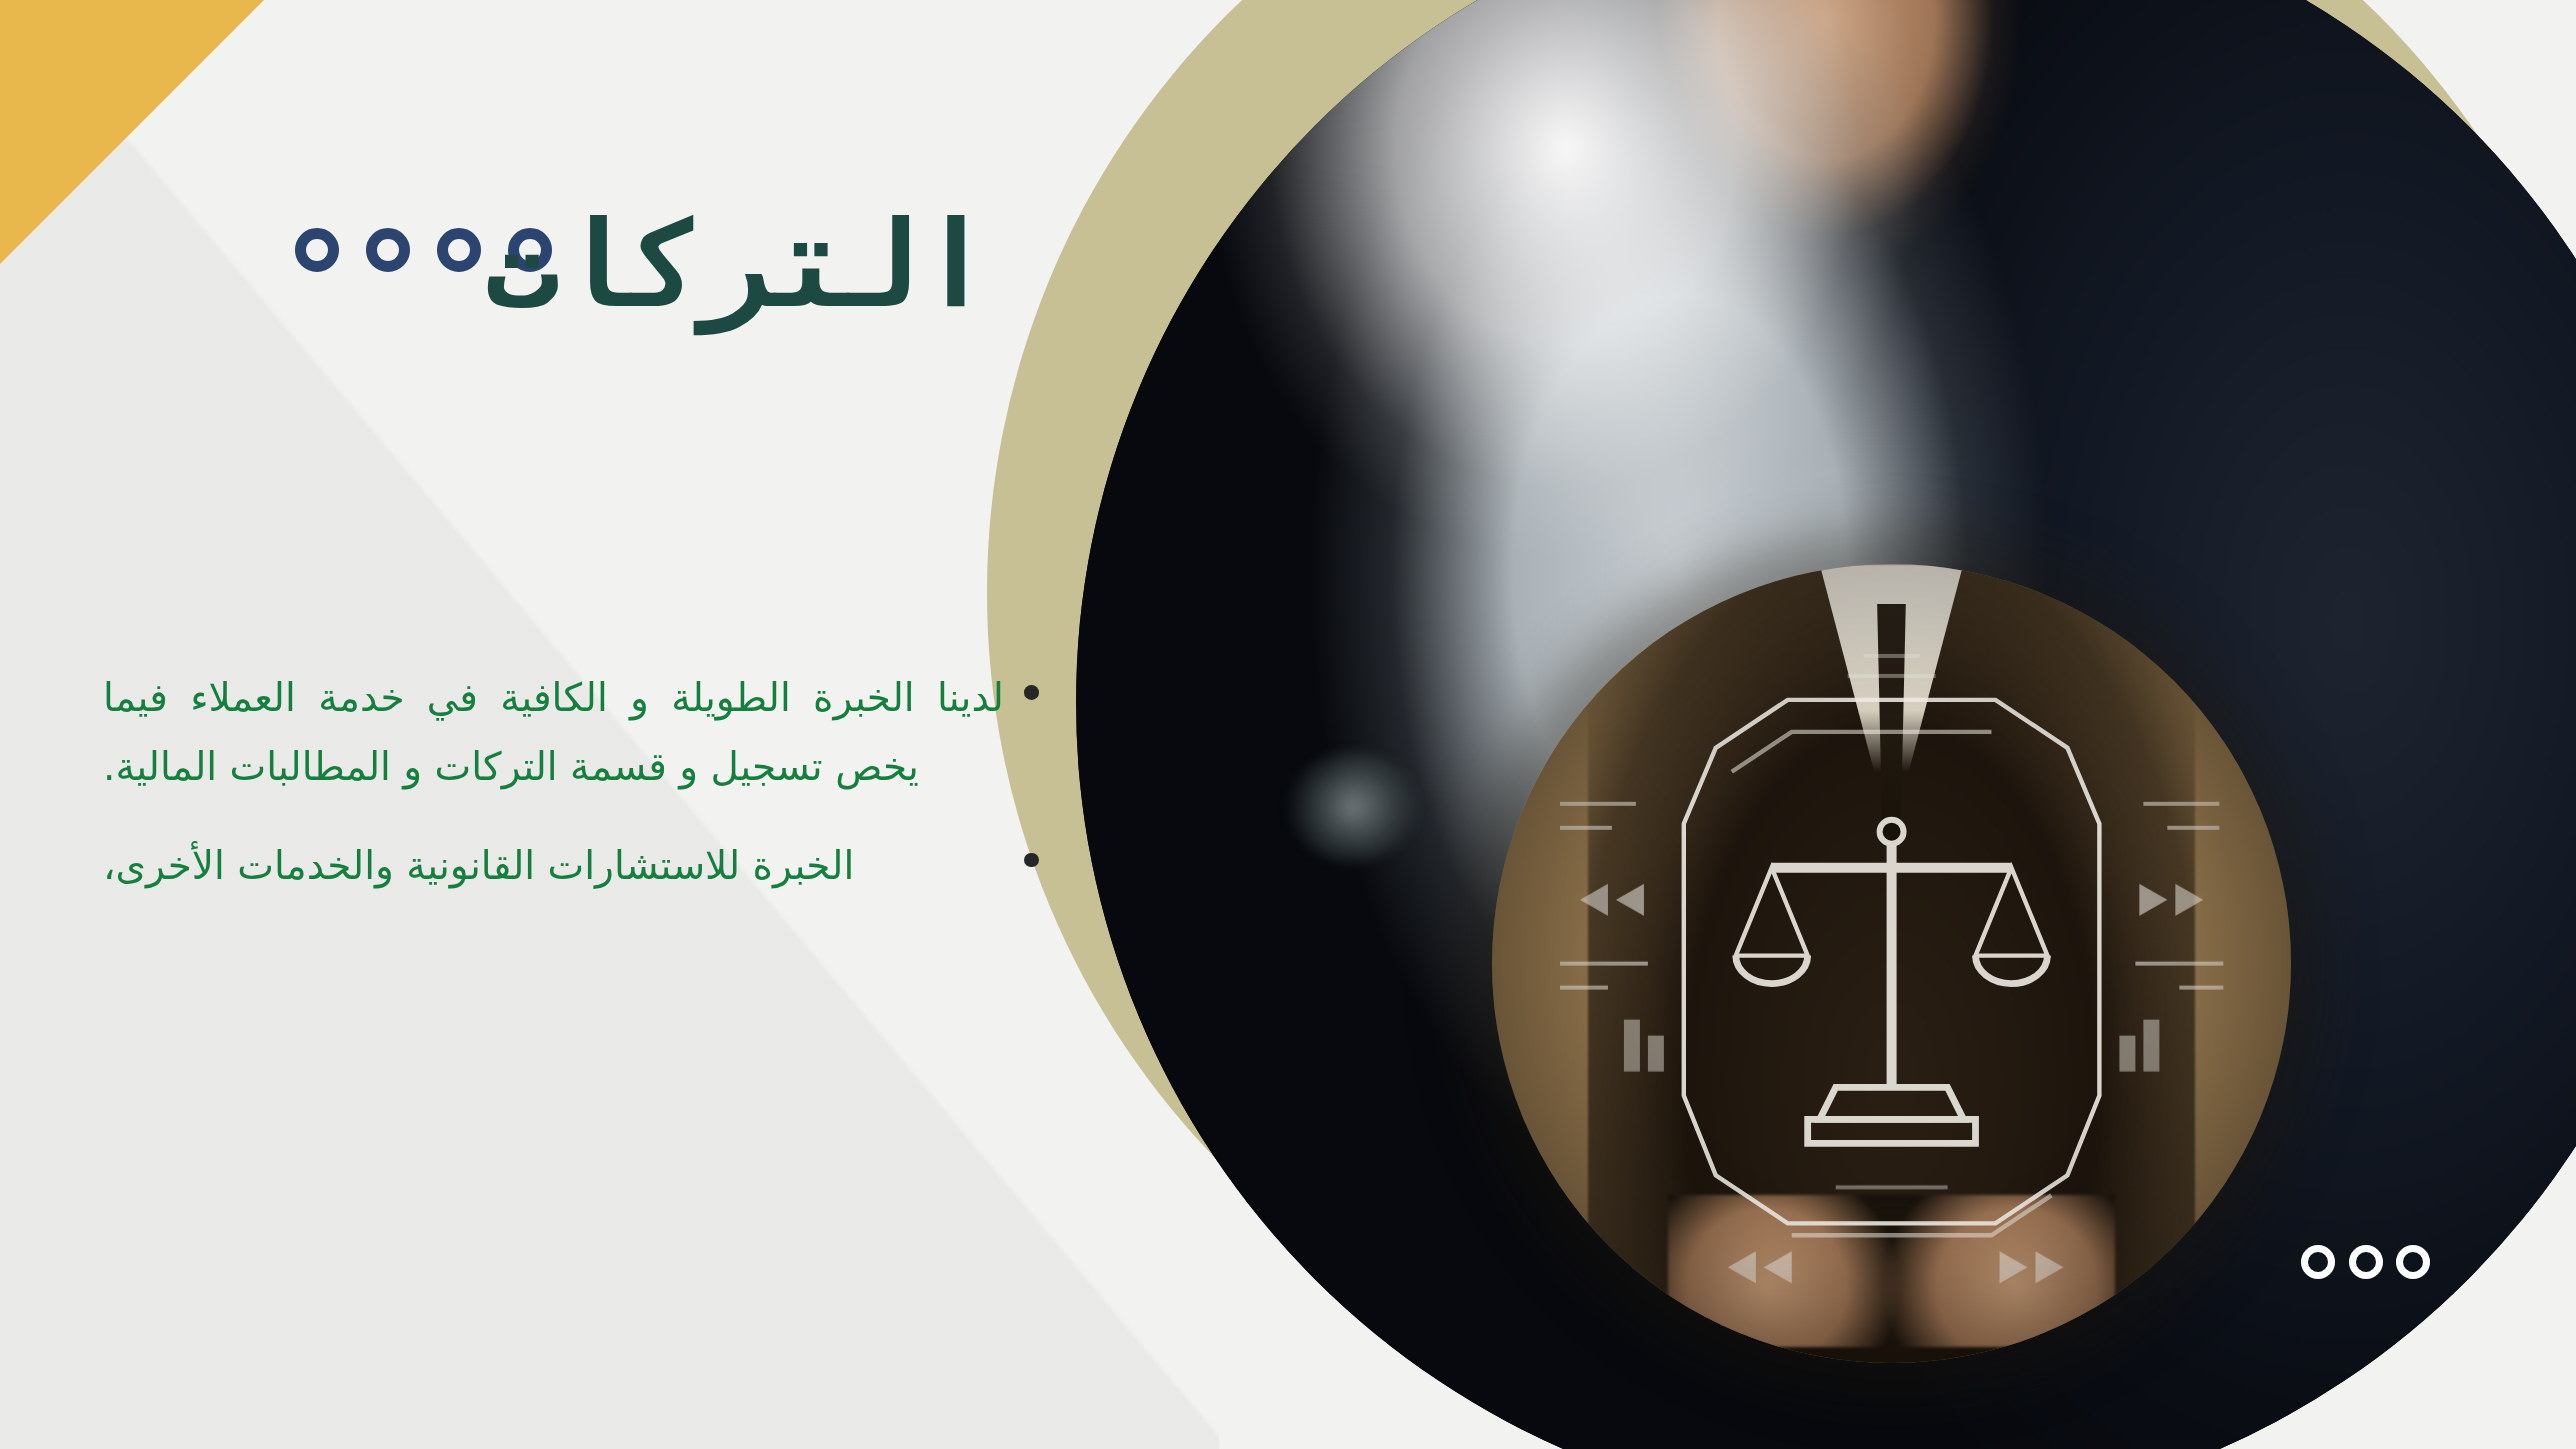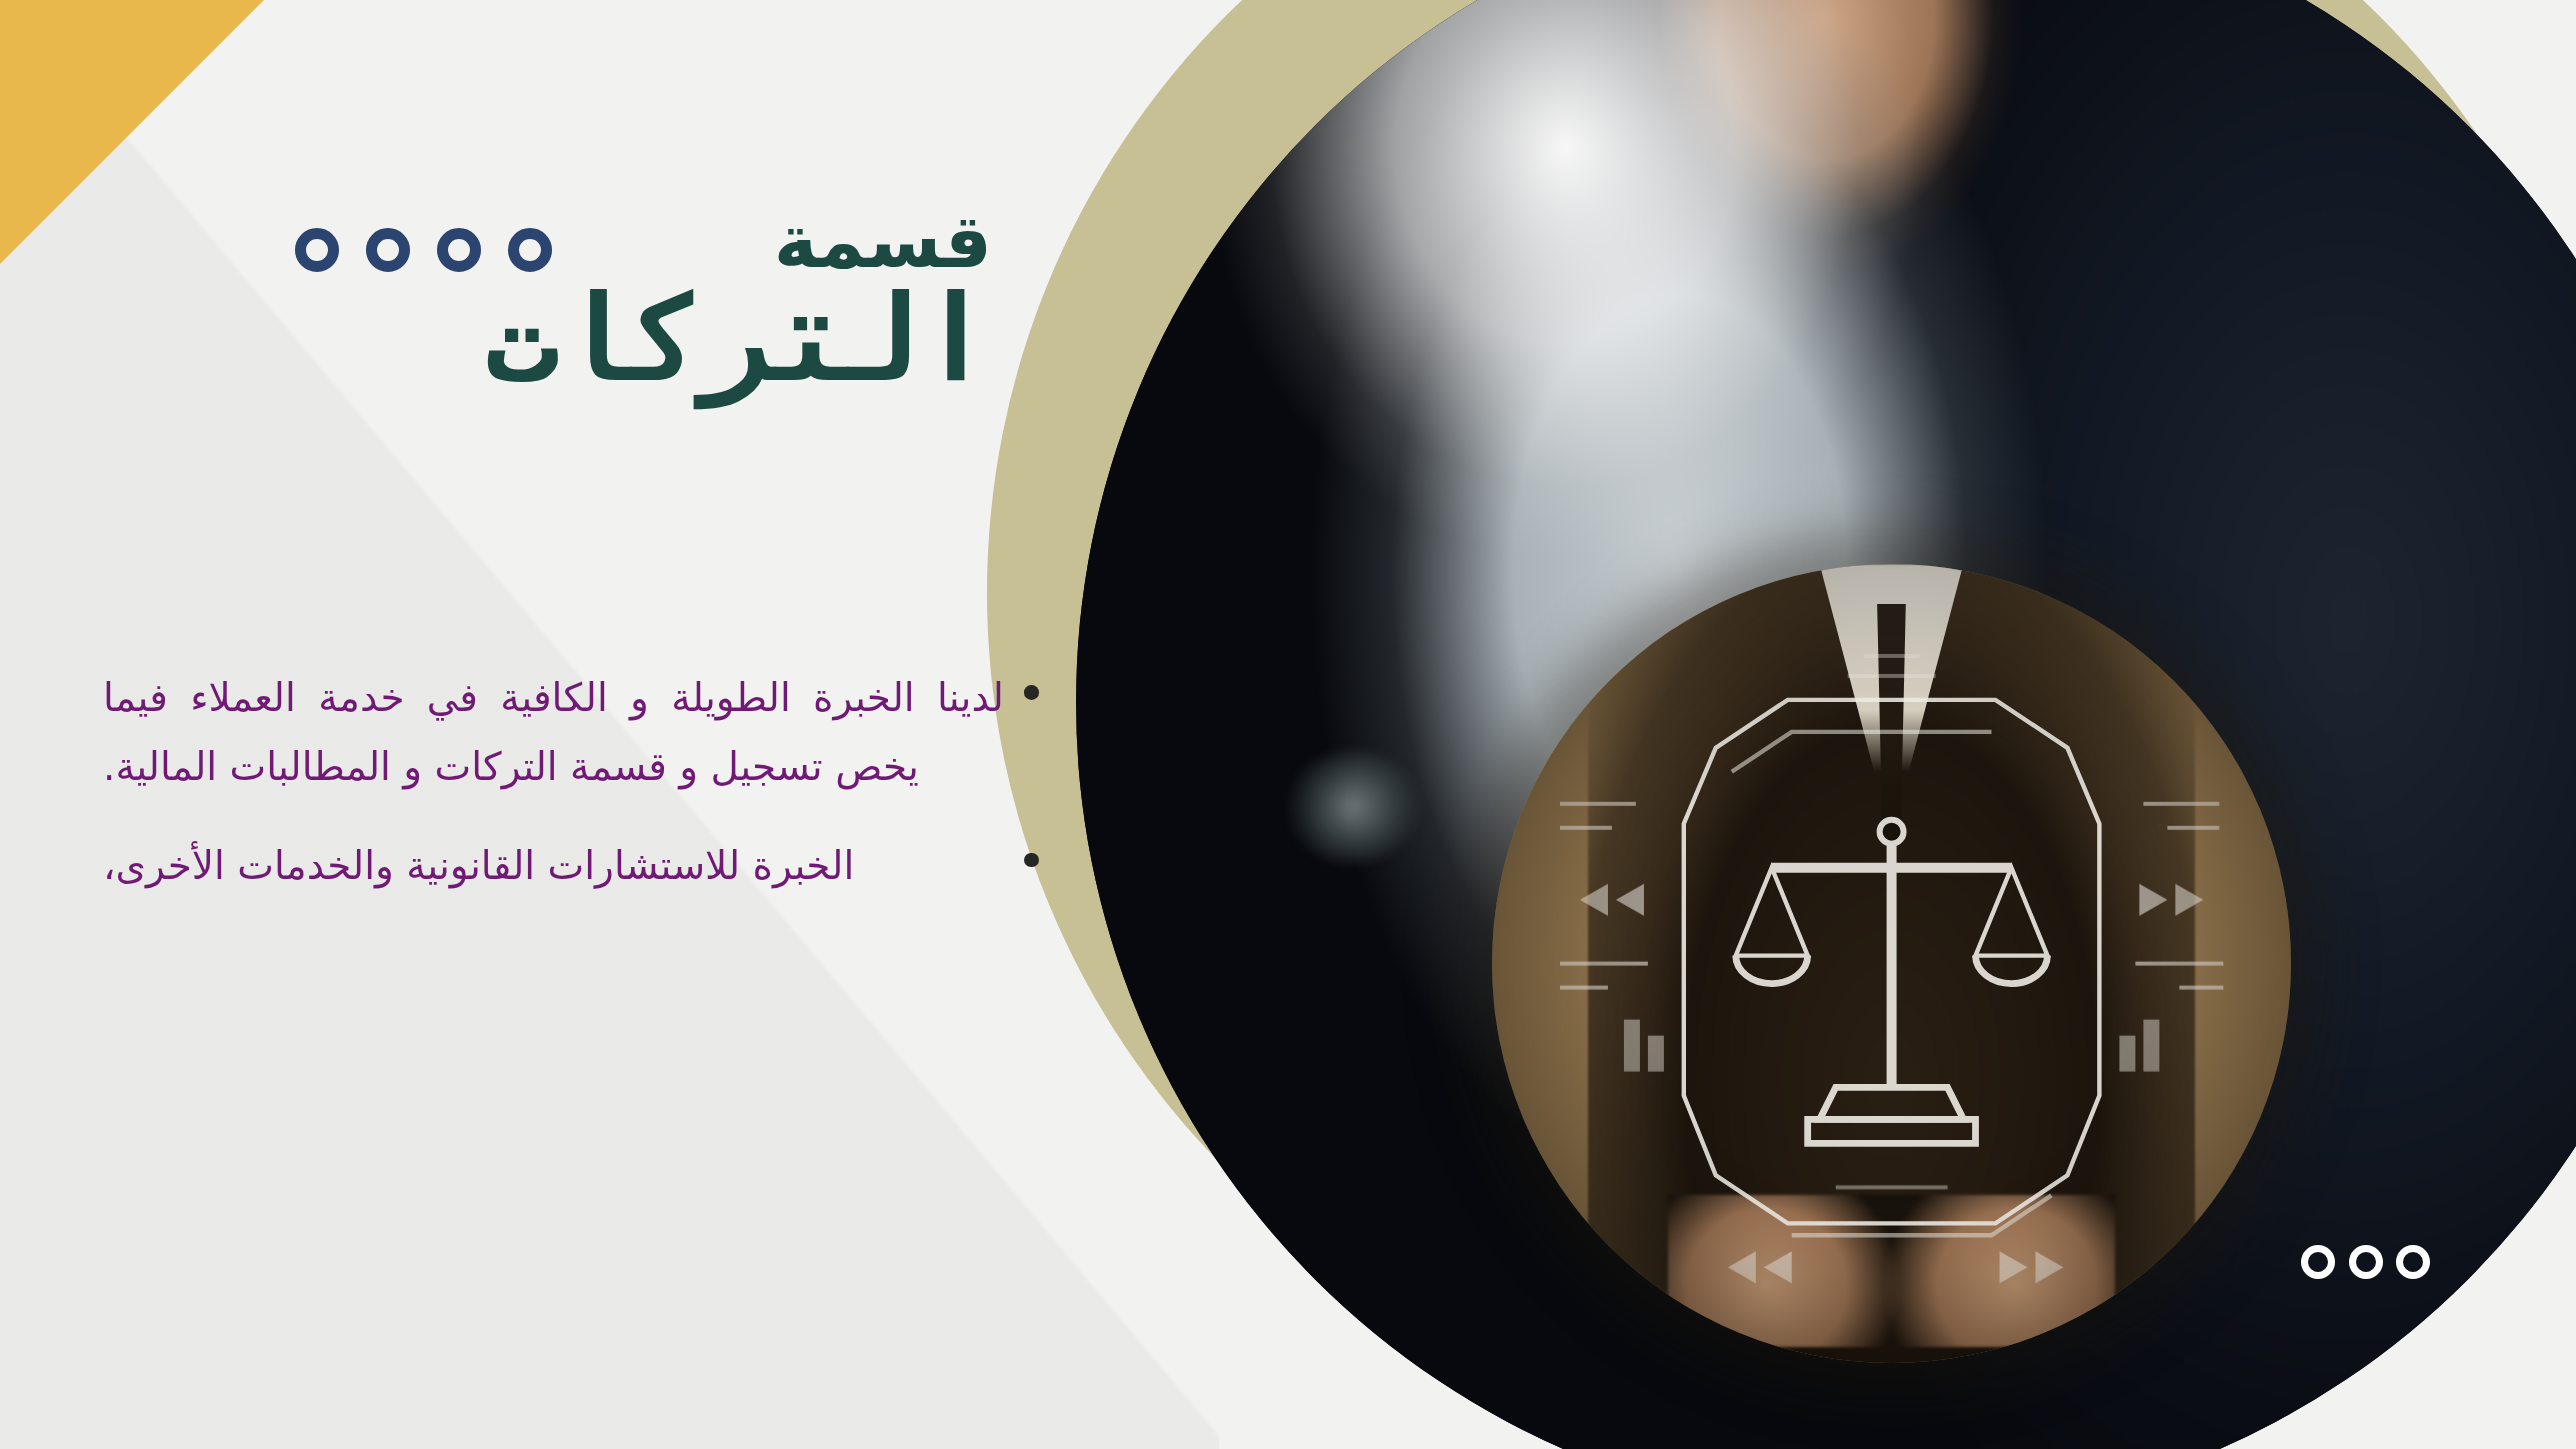--- a/index.html
+++ b/index.html
@@ -242,21 +242,21 @@
     border-radius:50%;
     background:#262626;
     margin-top:22px;
     margin-left:20.6px;
   }
   .bullet-text {
     flex:1 1 auto;
     font-family:"DejaVu Sans", sans-serif;
     font-size:39px;
     line-height:1.78;
-    color:#701a75;
+    color:#15803d;
     text-align:justify;
     text-align-last:left;
     direction:rtl;
   }
 </style>
 </head>
 <body>
 
 <div id="slide">
 
@@ -335,21 +335,20 @@
     <span class="ring-navy"></span>
   </div>
 
   <div class="ring-group-white">
     <span class="ring-white"></span>
     <span class="ring-white"></span>
     <span class="ring-white"></span>
   </div>
 
   <div class="heading-block">
-    <div class="heading-small">قسمة</div>
     <div class="heading-large">التركات</div>
   </div>
 
   <div class="body-block">
 
     <div class="bullet-row">
       <span class="bullet-dot"></span>
       <div class="bullet-text">لدينا الخبرة الطويلة و الكافية في خدمة العملاء فيما يخص تسجيل و قسمة التركات و المطالبات المالية.</div>
     </div>
 

